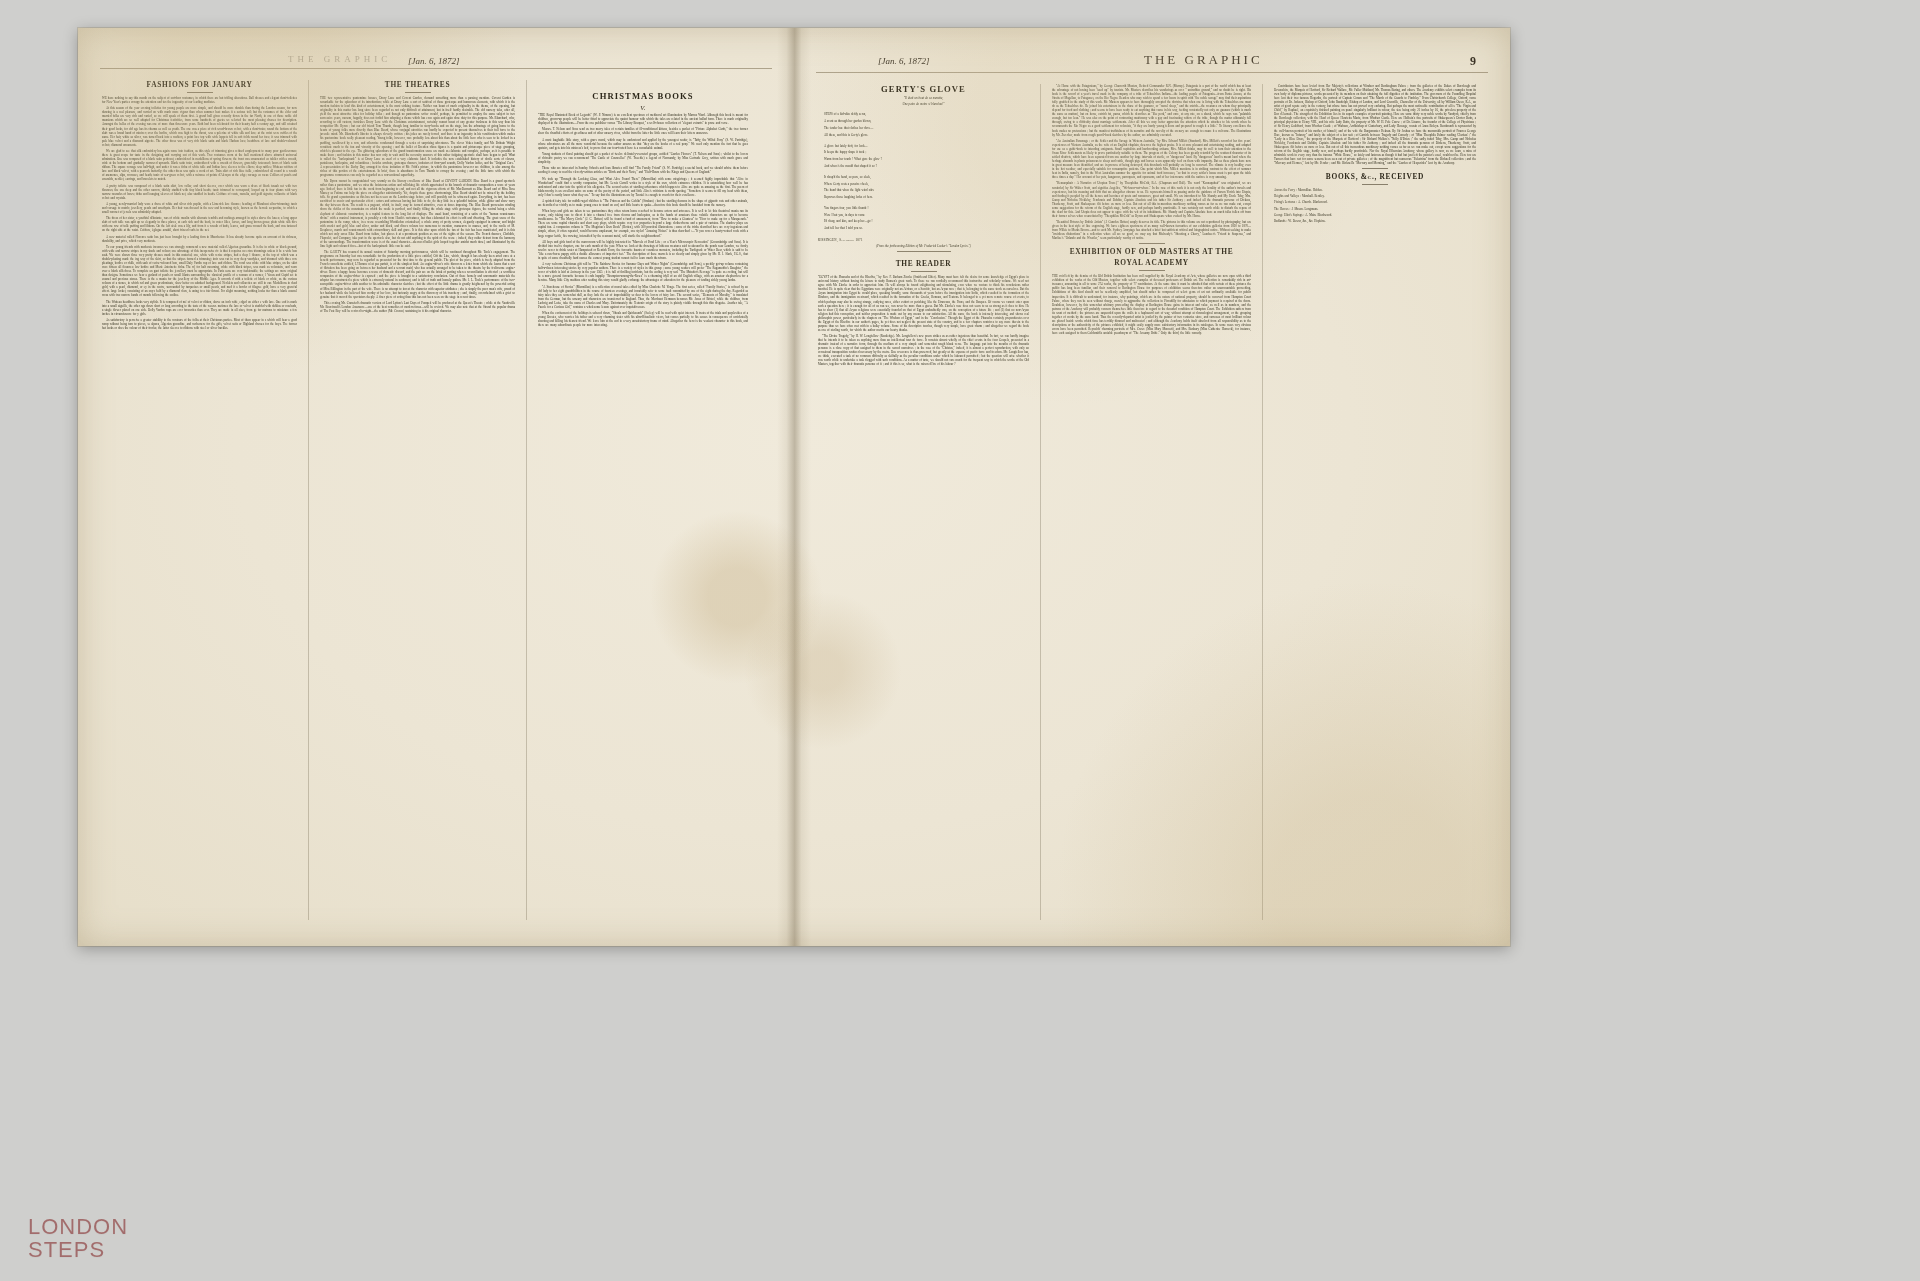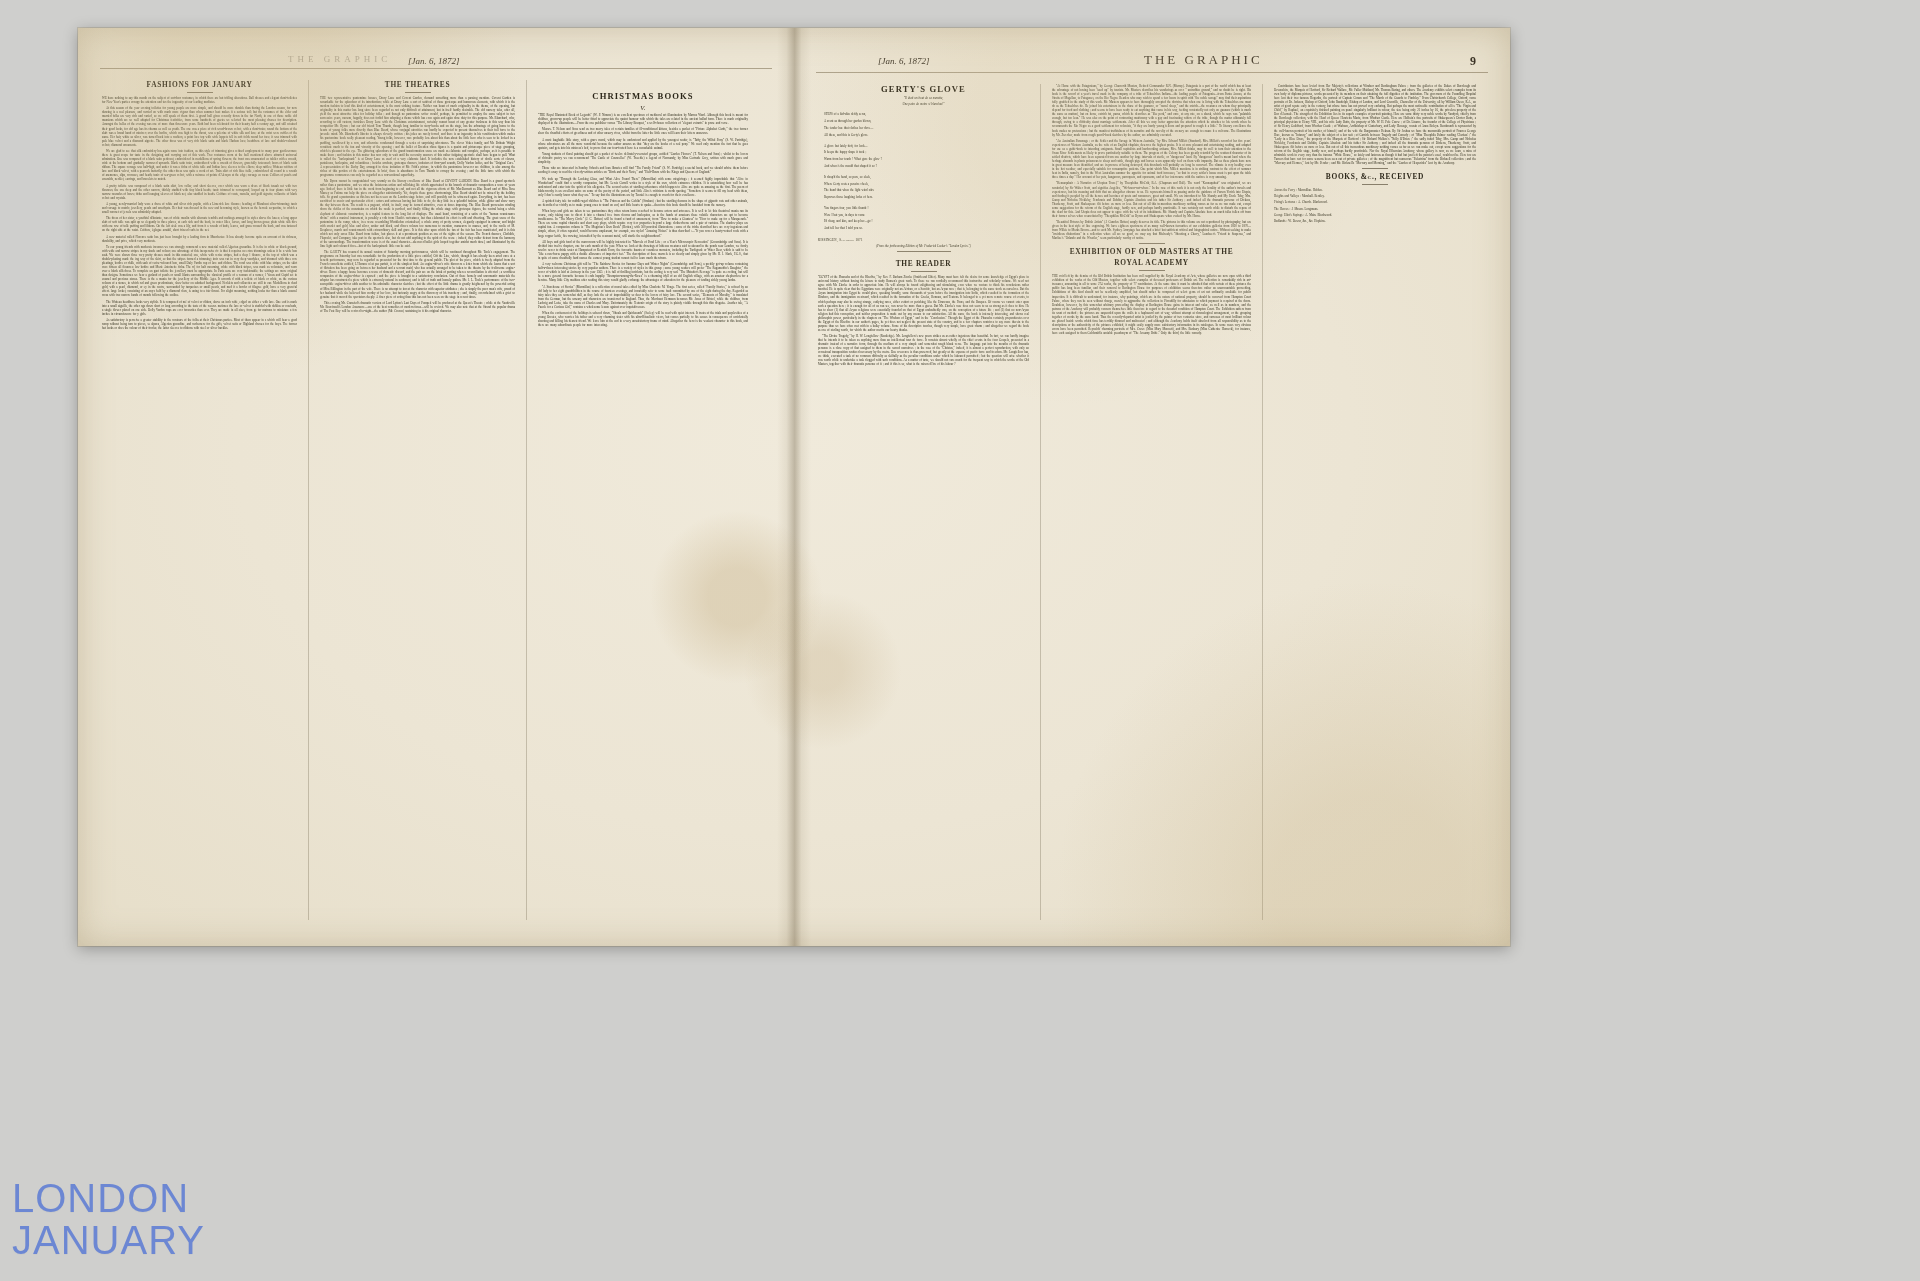--- a/index.html
+++ b/index.html
@@ -5,24 +5,24 @@
   html,body{margin:0;padding:0;}
   body{
     width:1920px;height:1281px;
     background:#cfcfcd;
     font-family:"Liberation Serif",serif;
     overflow:hidden;
     position:relative;
   }
   
   .watermark{
-    position:absolute;left:12px;bottom:20px;
-    color:#1d4ed8;opacity:.55;
+    position:absolute;left:28px;bottom:20px;
+    color:#7f1d1d;opacity:.55;
     font-family:"Liberation Sans",sans-serif;
-    font-size:40px;line-height:1.05;letter-spacing:1px;
+    font-size:22px;line-height:1.05;letter-spacing:1px;
     font-weight:400;
     pointer-events:none;
     text-shadow:0 1px 1px rgba(0,0,0,.05);
   }
   
   .paper{
     position:absolute;
     left:78px;top:28px;
     width:1432px;height:918px;
     background:
@@ -116,21 +116,21 @@
   .tx.ital{font-style:italic;}
   .tx.ctr{text-align:center;}
   .indent{text-indent:4px;}
   .smallcaps{font-variant:small-caps;letter-spacing:.3px;}
 </style>
 </head>
 <body>
 
 <div class="watermark">
   <div>LONDON</div>
-  <div>JANUARY</div>
+  <div>STEPS</div>
 </div>
 
 <div class="paper">
   <div class="edge-shadow"></div>
 
   <div class="page left">
 
     <div class="rule-top" style="left:22px;top:40px;width:672px;"></div>
     <div class="runhead small" style="left:210px;top:26px;letter-spacing:4px;opacity:.35;">THE GRAPHIC</div>
 

